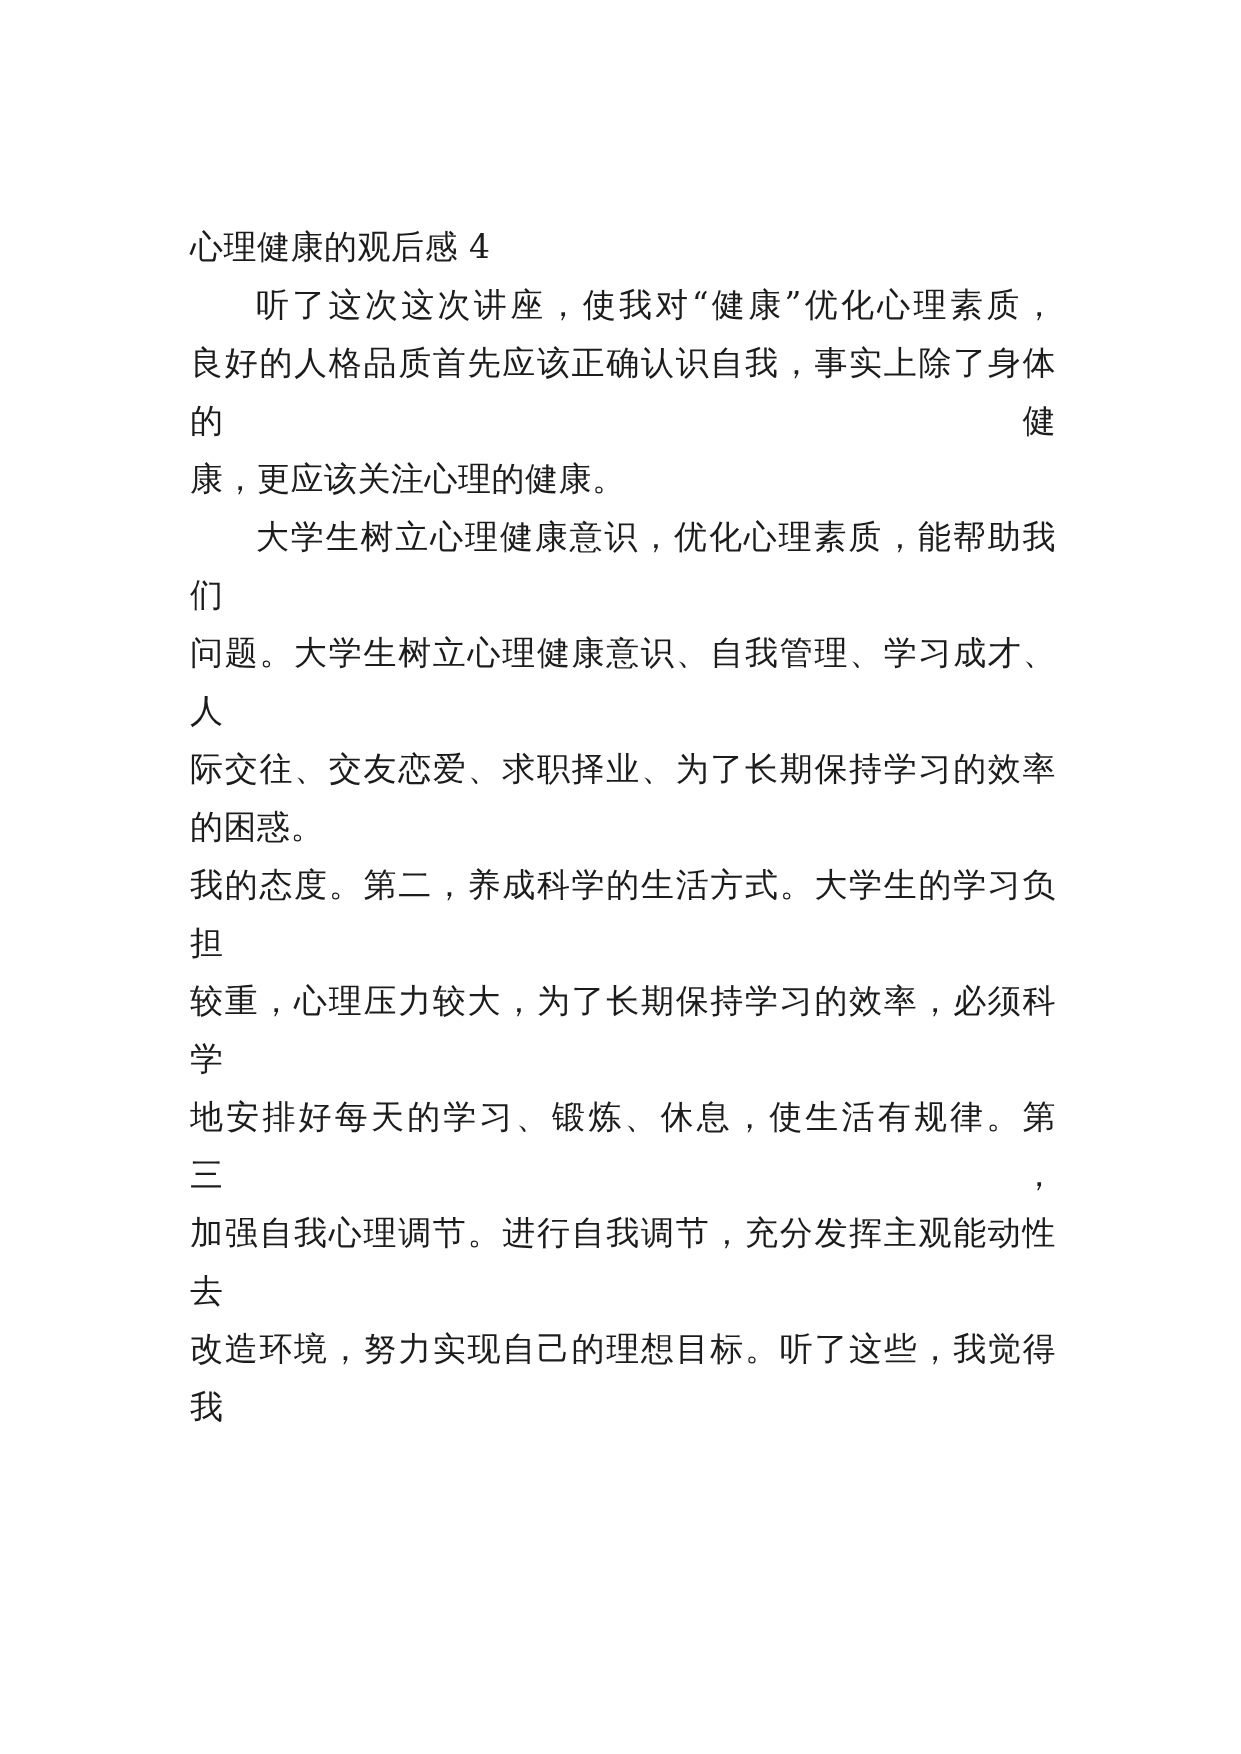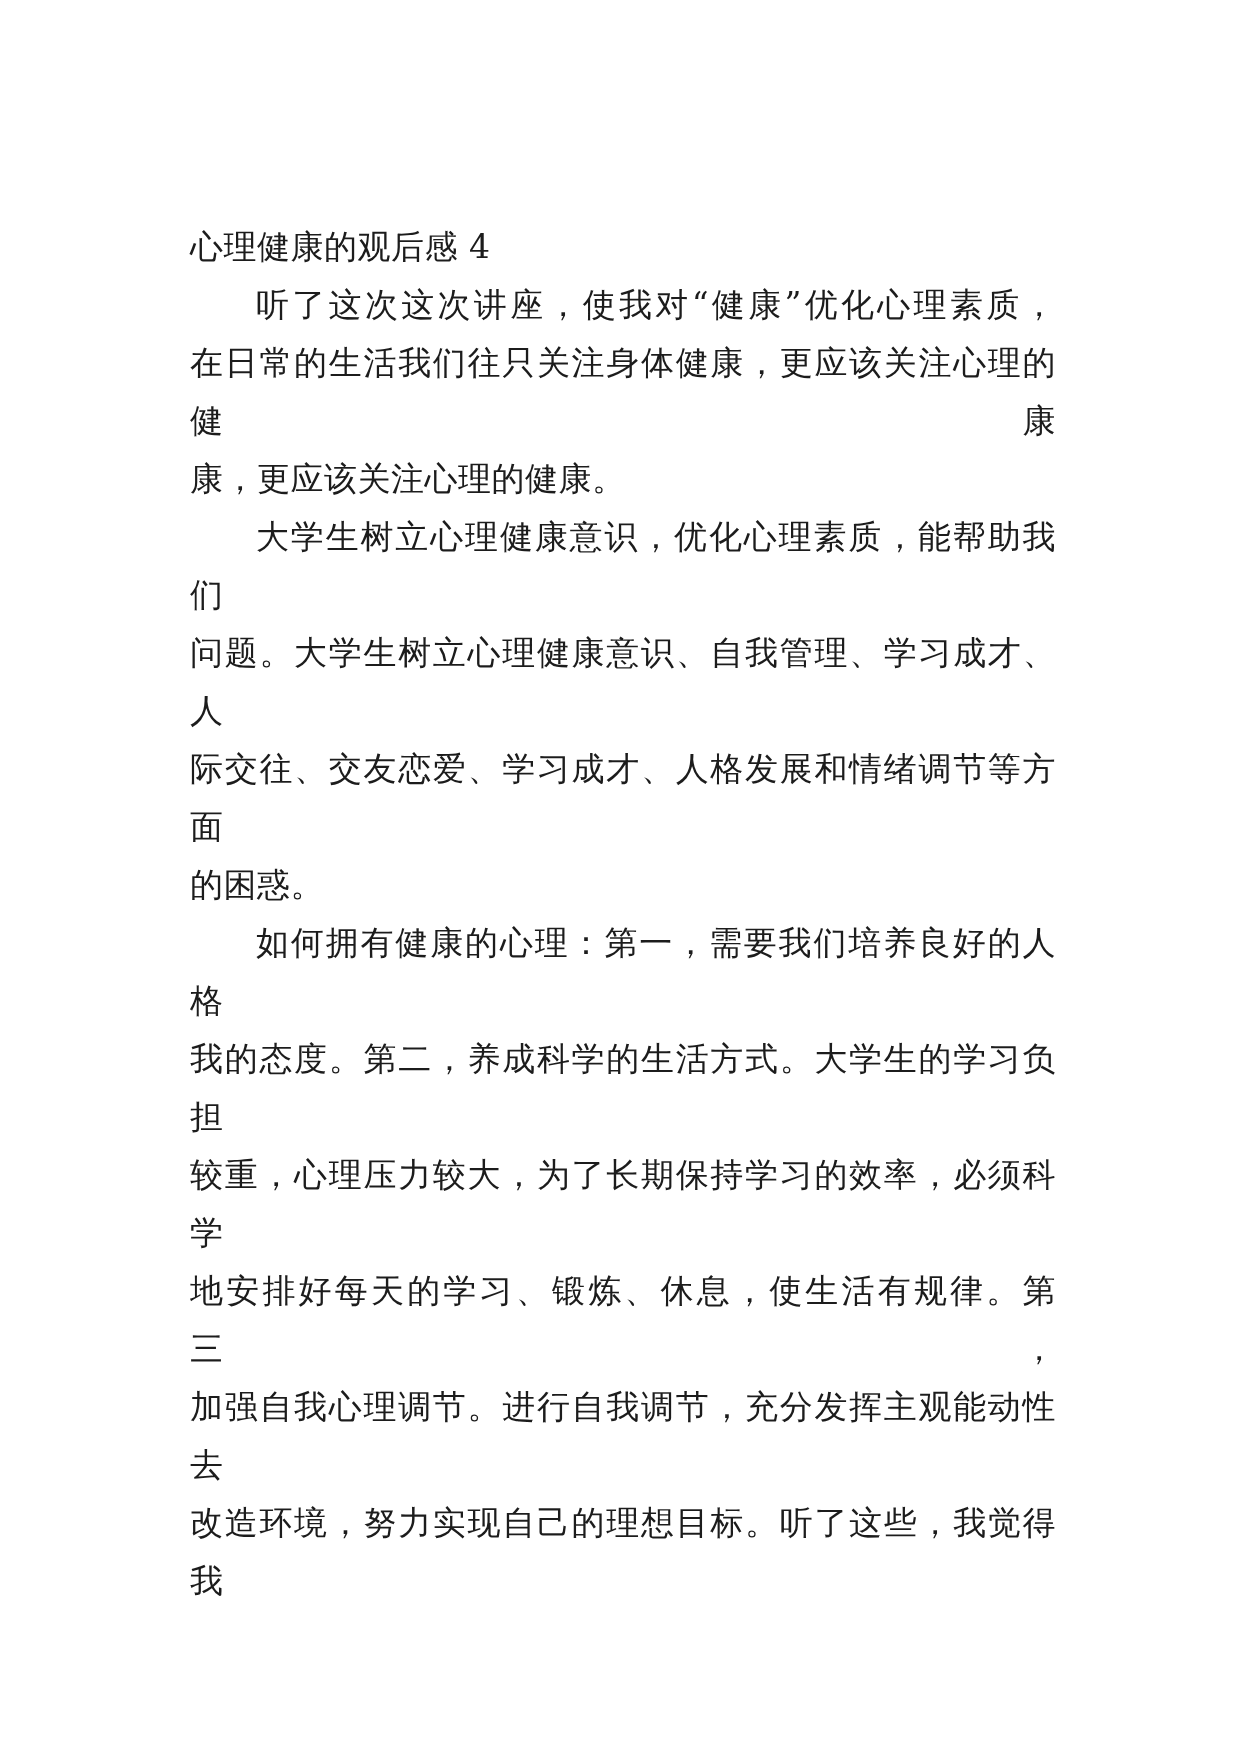--- a/index.html
+++ b/index.html
@@ -40,27 +40,26 @@
     text-indent: 66px;
   }
 </style>
 </head>
 <body>
 
 <div class="page">
   <div class="text-block">
     <p class="line end">心理健康的观后感 4</p>
     <p class="line indent">听了这次这次讲座，使我对“健康”优化心理素质，</p>
-    <p class="line">在日常的生活我们往只关注身体健康，更应该关注心理的健康</p>
+    <p class="line">良好的人格品质首先应该正确认识自我，事实上除了身体的健</p>
     <p class="line end">康，更应该关注心理的健康。</p>
     <p class="line indent">大学生树立心理健康意识，优化心理素质，能帮助我们</p>
     <p class="line">问题。大学生树立心理健康意识、自我管理、学习成才、人</p>
-    <p class="line">际交往、交友恋爱、学习成才、人格发展和情绪调节等方面</p>
+    <p class="line">际交往、交友恋爱、求职择业、为了长期保持学习的效率</p>
     <p class="line end">的困惑。</p>
-    <p class="line indent">如何拥有健康的心理：第一，需要我们培养良好的人格</p>
     <p class="line">我的态度。第二，养成科学的生活方式。大学生的学习负担</p>
     <p class="line">较重，心理压力较大，为了长期保持学习的效率，必须科学</p>
     <p class="line">地安排好每天的学习、锻炼、休息，使生活有规律。第三，</p>
     <p class="line">加强自我心理调节。进行自我调节，充分发挥主观能动性去</p>
     <p class="line">改造环境，努力实现自己的理想目标。听了这些，我觉得我</p>
 
   </div>
 </div>
 
 </body></html>

